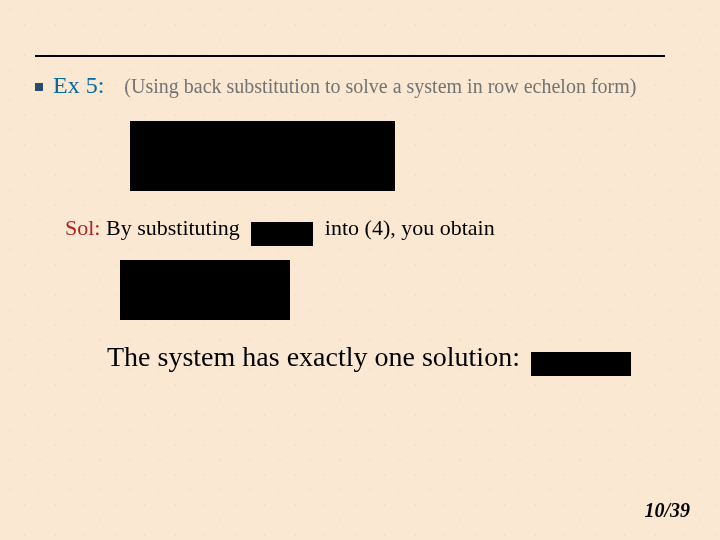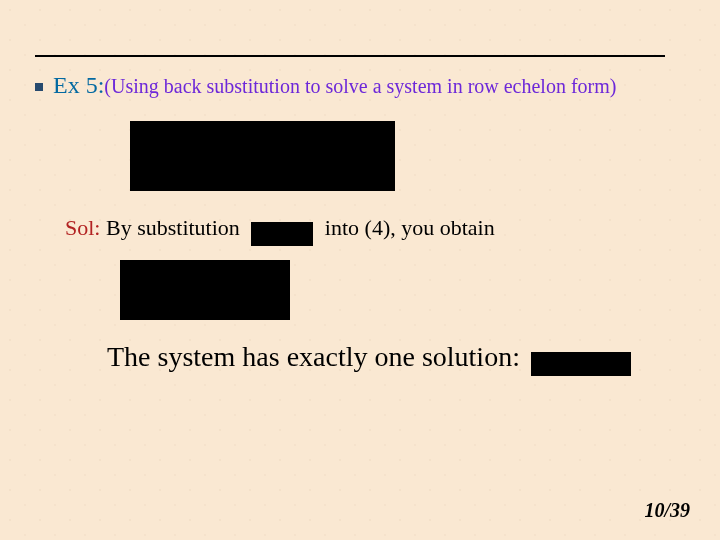--- a/index.html
+++ b/index.html
@@ -46,22 +46,22 @@
     position: relative;
     top: -2px;
     flex-shrink: 0;
   }
   .ex-label {
     font-size: 24px;
     color: #0369a1;
   }
   .ex-subtitle {
     font-size: 20px;
-    color: #6d28d9;
-    margin-left: 0;
+    color: #737373;
+    margin-left: 20px;
   }
   .blackbox {
     display: inline-block;
     background: #000;
     vertical-align: middle;
   }
   .box1 {
     margin-top: 22px;
     margin-left: 95px;
     width: 265px;
@@ -124,21 +124,21 @@
   <div class="bullet-row">
     <span class="sq-bullet"></span>
     <span class="ex-label">Ex 5:</span>
     <span class="ex-subtitle">(Using back substitution to solve a system in row echelon form)</span>
   </div>
 
   <div class="blackbox box1"></div>
 
   <div class="sol-row">
     <span class="sol-label">Sol:</span>
-    <span>By substitution</span>
+    <span>By substituting</span>
     <span class="blackbox box-inline-1"></span>
     <span>into (4), you obtain</span>
   </div>
 
   <div class="blackbox box2"></div>
 
   <div class="final-row">
     <span>The system has exactly one solution:</span>
     <span class="blackbox box-inline-2"></span>
   </div>

